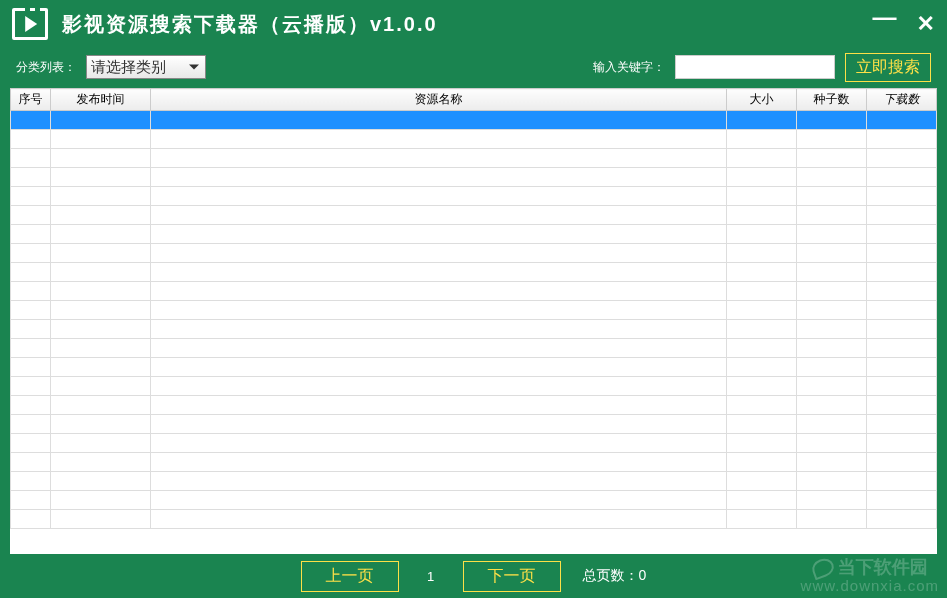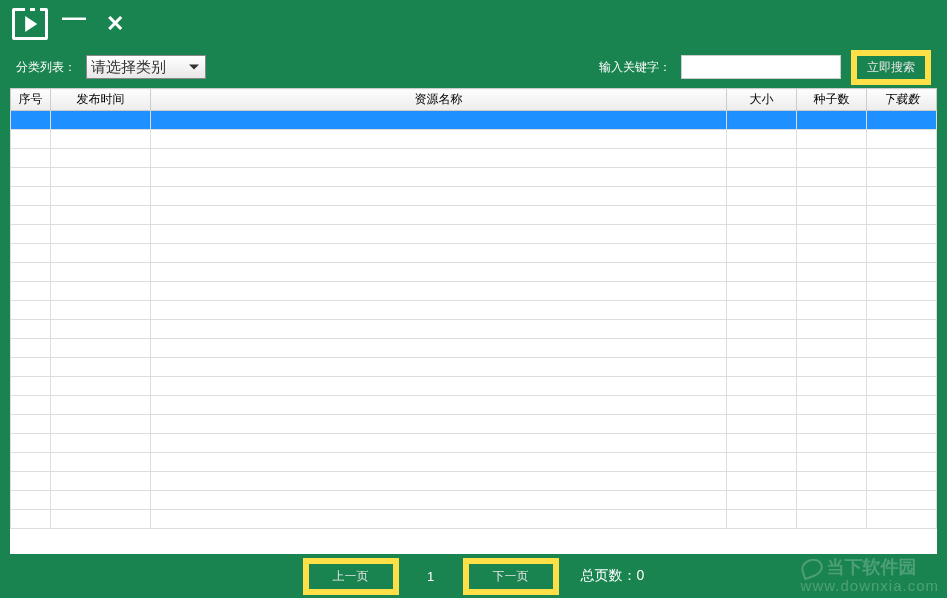--- a/index.html
+++ b/index.html
@@ -87,25 +87,25 @@
     .spacer { flex: 1; }
     .search-input {
       width: 160px; height: 24px;
       border: 1px solid #ccc;
       background: #fff;
       padding: 0 6px;
       outline: none;
       font-size: 13px;
     }
     .btn {
-      border: 6px solid #fde047;
-      color: #e5e5e5;
+      border: 1px solid #fde047;
+      color: #fde047;
       background: transparent;
       padding: 3px 10px;
-      font-size: 12px;
+      font-size: 16px;
       cursor: pointer;
       white-space: nowrap;
     }
     .table-wrap {
       margin: 2px 10px 0 10px;
       flex: 1;
       background: #fff;
       overflow: hidden;
     }
     table.grid {
@@ -145,21 +145,21 @@
       color: #fff;
       font-size: 13px;
     }
     .pager .btn { padding: 4px 24px; }
     .page-number { min-width: 20px; text-align: center; }
     .total-pages { font-size: 14px; }
     .watermark {
       position: absolute;
       right: 8px; bottom: 4px;
       color: rgba(255,255,255,0.22);
-      text-align: left;
+      text-align: center;
       pointer-events: none;
       line-height: 1.1;
     }
     .watermark .wm-logo { font-size: 18px; font-weight: bold; }
     .watermark .wm-url { font-size: 15px; letter-spacing: 1px; }
     .watermark .wm-circle {
       display: inline-block;
       width: 22px; height: 18px;
       border: 2px solid rgba(255,255,255,0.22);
       border-radius: 50% 50% 50% 0;
@@ -169,20 +169,21 @@
     }
   </style>
 </head>
 <body>
 
 <div class="window">
   <div class="titlebar">
     <div class="logo">
         <div class="logo-play"></div>
       </div>
+    <div class="title">影视资源搜索下载器（云播版）v1.0.0</div>
     <div class="win-controls">
       <span class="win-min">—</span>
       <span class="win-close">✕</span>
     </div>
   </div>
 
   <div class="searchbar">
     <span class="label">分类列表：</span>
     <div class="dropdown">
       <span>请选择类别</span>

